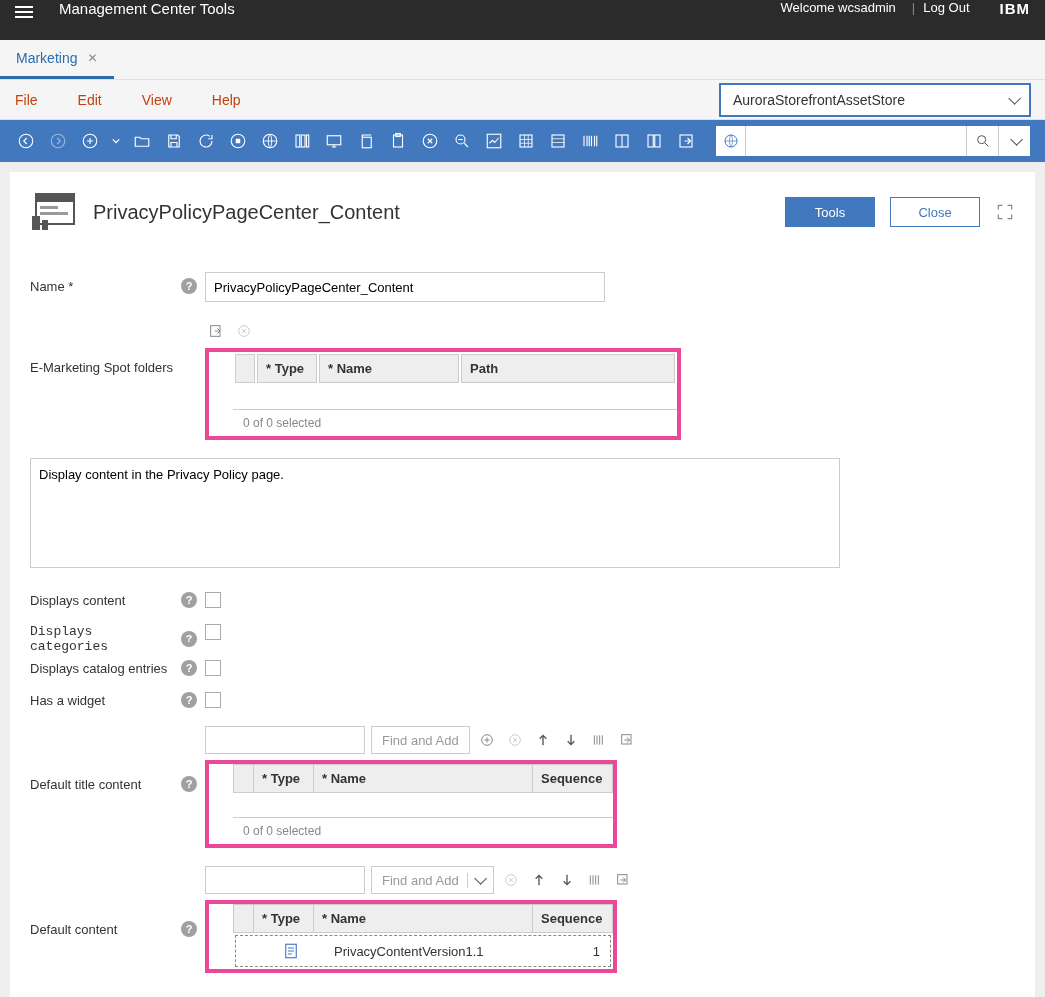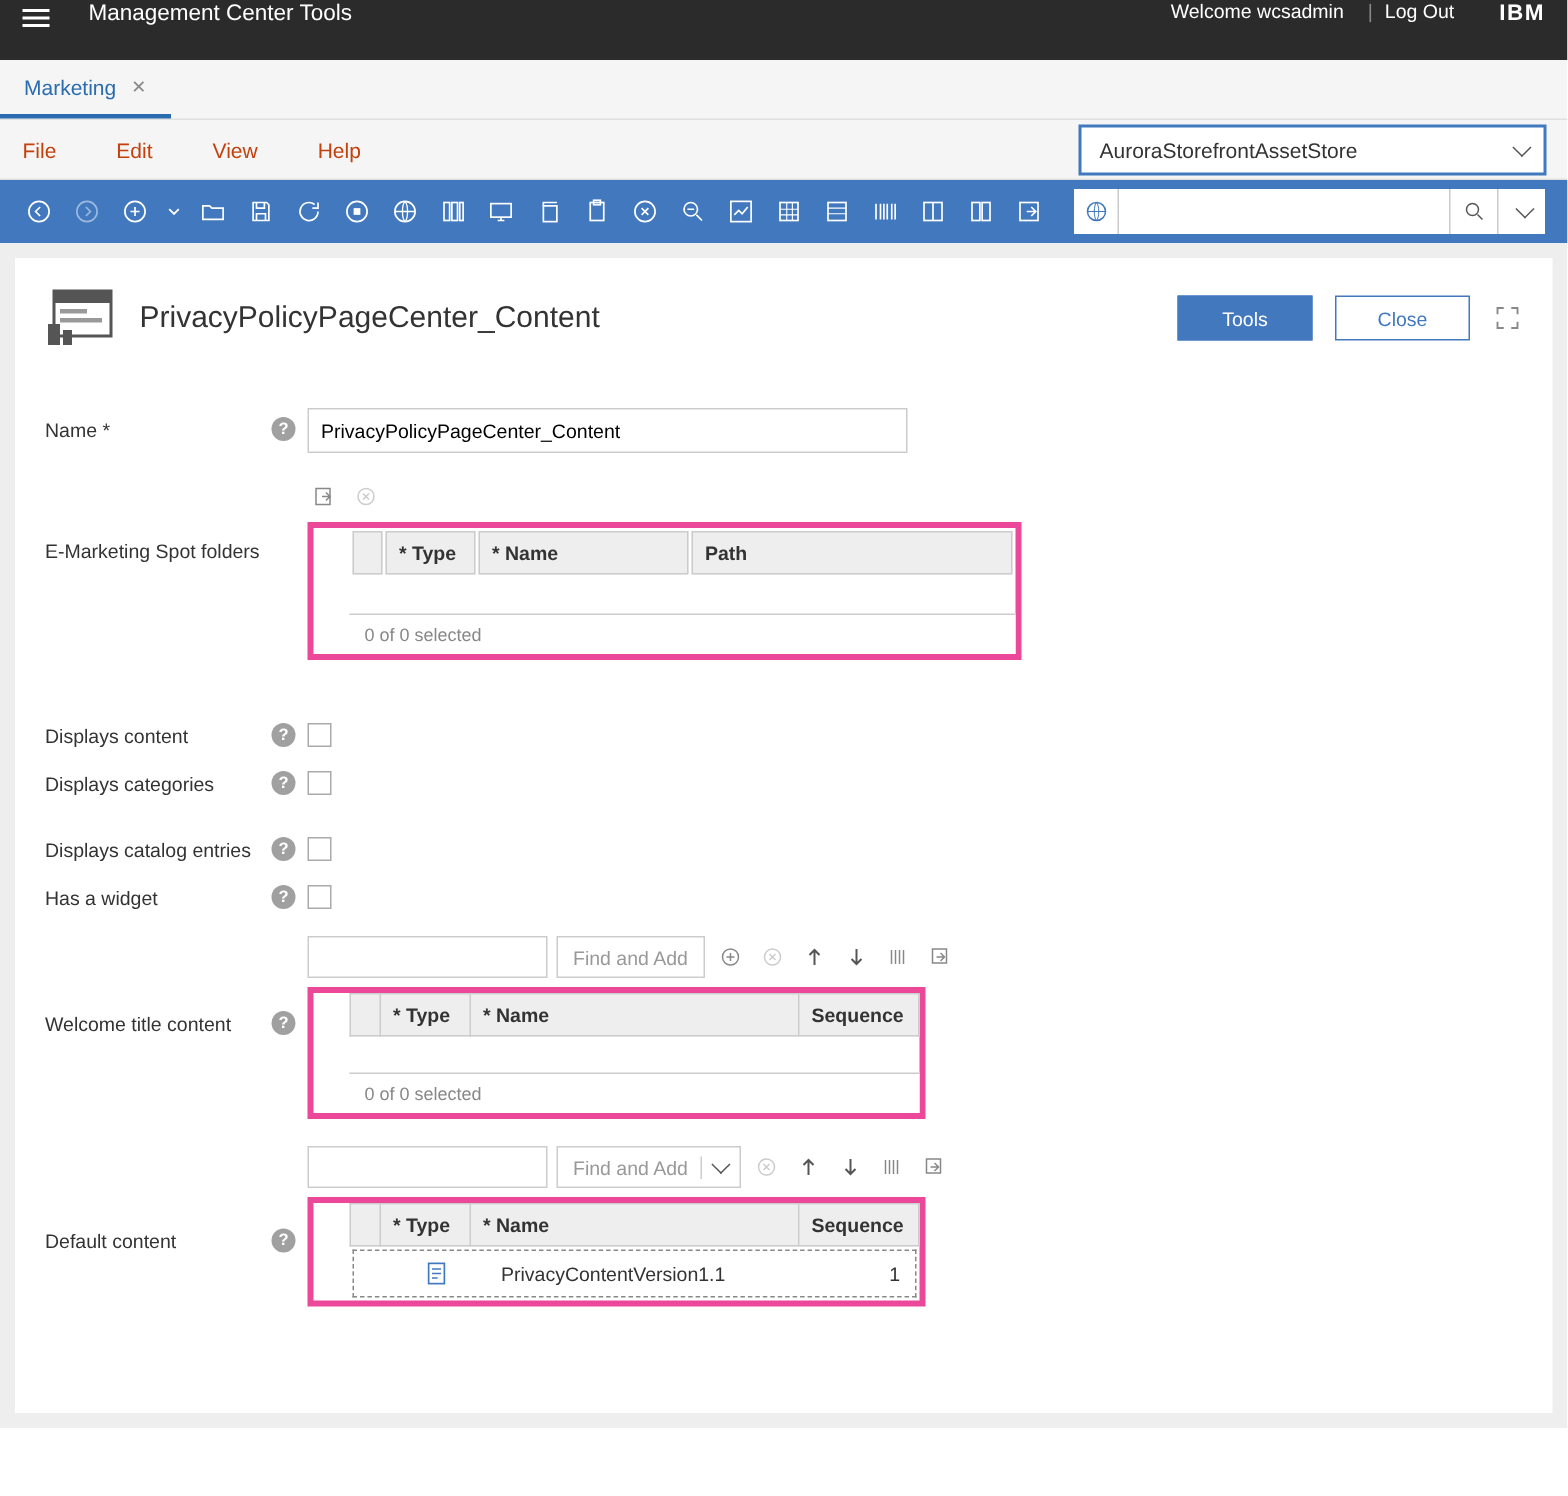--- a/index.html
+++ b/index.html
@@ -527,30 +527,31 @@
             </tr>
           </tbody>
             </table>
           <div class="empty-body" style="height:24px;"></div>
           <div class="selection-footer">0 of 0 selected</div>
         </div>
       </div>
     </div>
 
     <div class="form-row">
+      <textarea class="textarea" style="">Display content in the Privacy Policy page.</textarea>
     </div>
 
     <div class="form-row" style="margin-bottom:10px;">
       <div class="form-label">
         <span>Displays content</span>
         <span class="help-icon">?</span>
       </div>
       <div class="checkbox"></div>
     </div>
-    <div class="form-row" style="margin-bottom:22px;">
+    <div class="form-row" style="margin-bottom:0;font-family:Liberation Mono, monospace;">
       <div class="form-label">
         <span>Displays categories</span>
         <span class="help-icon">?</span>
       </div>
       <div class="checkbox"></div>
     </div>
     <div class="form-row" style="margin-bottom:10px;">
       <div class="form-label">
         <span>Displays catalog entries</span>
         <span class="help-icon">?</span>
@@ -560,21 +561,21 @@
     <div class="form-row">
       <div class="form-label">
         <span>Has a widget</span>
         <span class="help-icon">?</span>
       </div>
       <div class="checkbox"></div>
     </div>
 
     <div class="form-row">
       <div class="form-label" style="padding-top:50px;">
-        <span>Welcome title content</span>
+        <span>Default title content</span>
         <span class="help-icon">?</span>
       </div>
       <div class="form-control">
         <div class="mini-toolbar">
           <input class="mini-input" style="">
           <div class="mini-btn-box">
             <span>Find and Add</span>
           </div>
           <div class="mini-icon-btn">
             <svg class="ico-s" viewBox="0 0 24 24">

